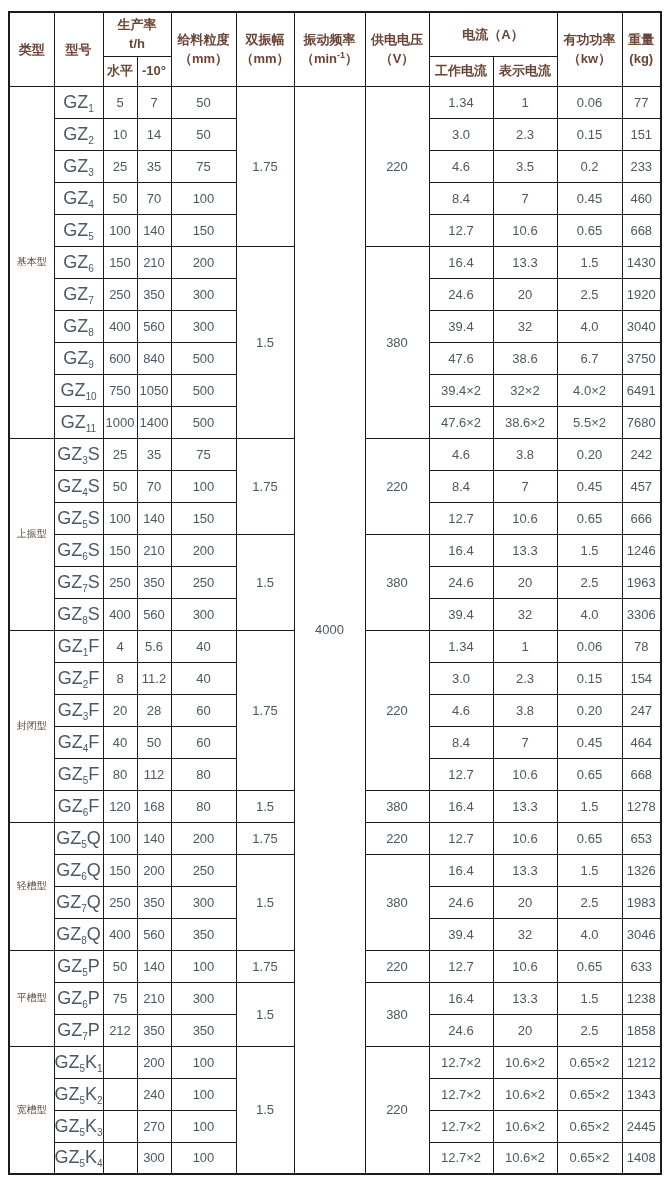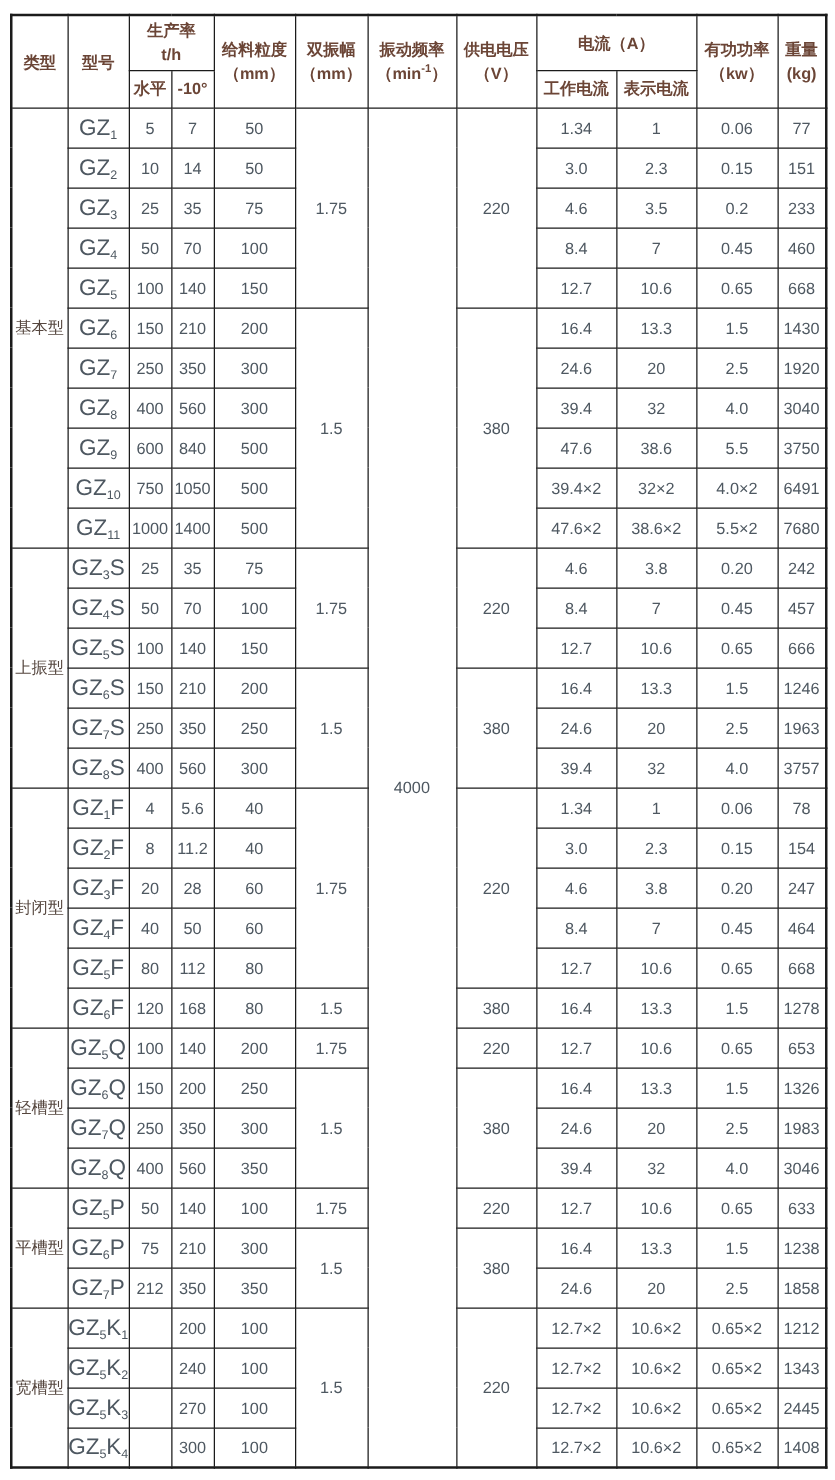--- a/index.html
+++ b/index.html
@@ -5,21 +5,21 @@
   html,body{margin:0;padding:0;background:#ffffff;}
   body{width:668px;font-family:"Liberation Sans","DejaVu Sans",sans-serif;}
   .wrap{padding:11px 8px 12px 8px;}
   table{border-collapse:collapse;table-layout:fixed;width:652px;border:2px solid #1b1b1b;}
   th,td{border:1px solid #1b1b1b;text-align:center;vertical-align:middle;padding:0;overflow:hidden;}
   thead th{font-weight:bold;color:#6b4536;font-size:13px;line-height:1.5;}
   thead tr.h1{height:44px;}
   thead tr.h2{height:30px;margin-top:40px;}
   tbody tr{height:32px;}
   tbody td{font-size:13px;color:#4e5861;}
-  td.type-col{color:#55463e;font-size:13px;letter-spacing:0;}
+  td.type-col{color:#55463e;font-size:10px;letter-spacing:0;}
   td.model-col span{font-size:18px;}
   sub{font-size:10px;line-height:0;}
   sup{font-size:9px;line-height:0;}
 </style>
 </head>
 <body>
 
 <div class="wrap">
   <table>
     <colgroup>
@@ -164,21 +164,21 @@
           <td>4.0</td>
           <td>3040</td>
         </tr>
         <tr>
           <td class="model-col"><span>GZ</span><sub>9</sub></td>
           <td>600</td>
           <td>840</td>
           <td>500</td>
           <td>47.6</td>
           <td>38.6</td>
-          <td>5.5</td>
+          <td>6.7</td>
           <td>3750</td>
         </tr>
         <tr>
           <td class="model-col"><span>GZ</span><sub>10</sub></td>
           <td>750</td>
           <td>1050</td>
           <td>500</td>
           <td>39.4×2</td>
           <td>32×2</td>
           <td>4.0×2</td>
@@ -250,21 +250,21 @@
           <td>1963</td>
         </tr>
         <tr>
           <td class="model-col"><span>GZ</span><sub>8</sub><span>S</span></td>
           <td>400</td>
           <td>560</td>
           <td>300</td>
           <td>39.4</td>
           <td>32</td>
           <td>4.0</td>
-          <td>3757</td>
+          <td>3306</td>
         </tr>
         <tr>
           <td class="type-col" rowspan="6">封闭型</td>
           <td class="model-col"><span>GZ</span><sub>1</sub><span>F</span></td>
           <td>4</td>
           <td>5.6</td>
           <td>40</td>
           <td rowspan="5">1.75</td>
           <td rowspan="5">220</td>
           <td>1.34</td>

